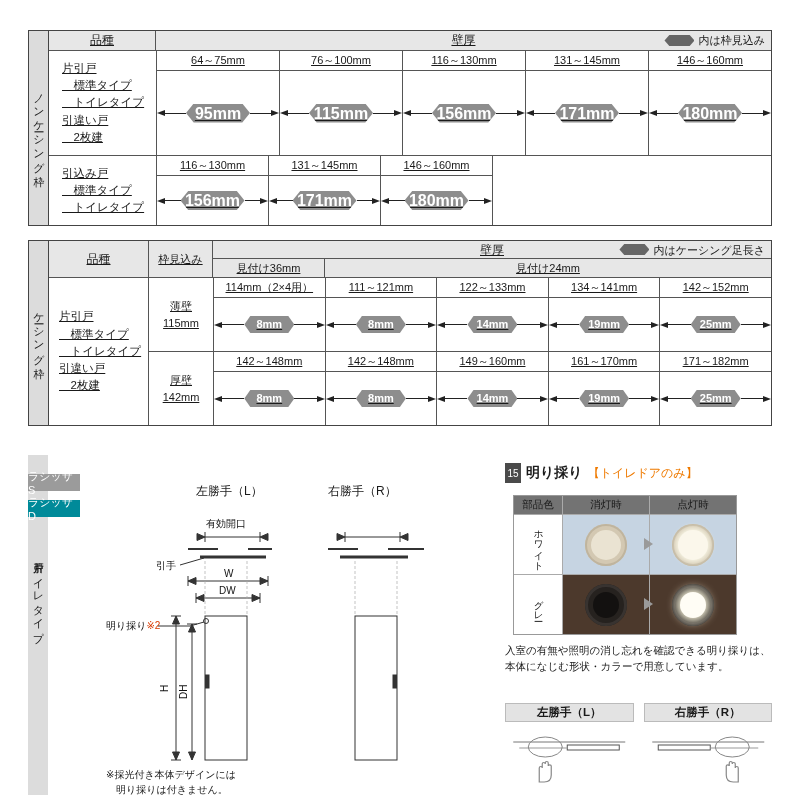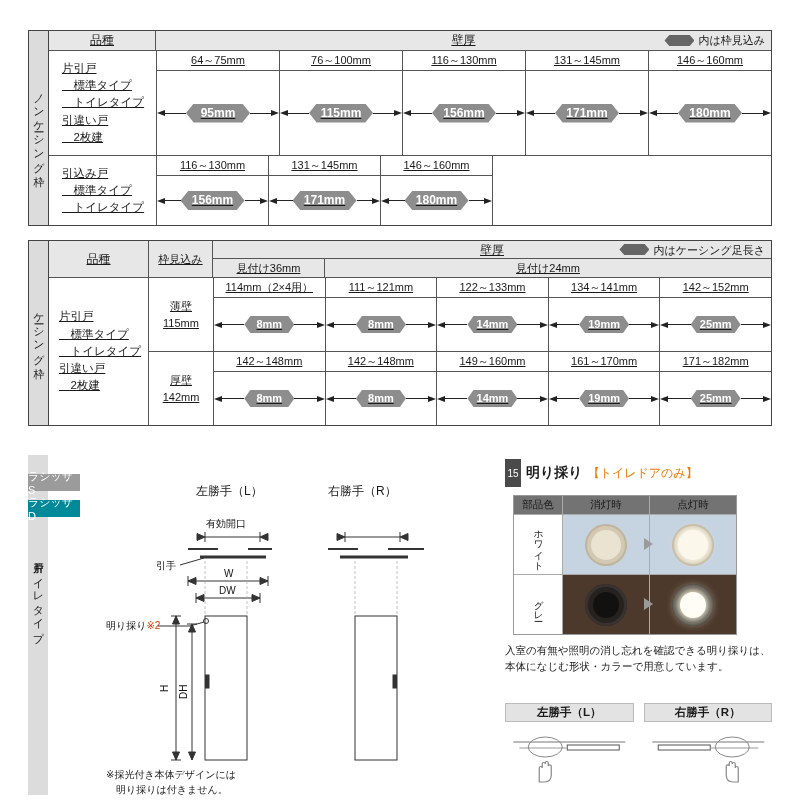--- a/index.html
+++ b/index.html
@@ -23,21 +23,21 @@
         clip-path:polygon(0% 50%,16% 0%,84% 0%,100% 50%,84% 100%,16% 100%);}
   .label-cell{display:flex;align-items:center;padding-left:13px;font-size:11.5px;line-height:1.5;white-space:pre-wrap;}
   .cols{flex:1;display:flex;min-width:0;}
   .mcol{flex:1;display:flex;flex-direction:column;border-left:1px solid #555;min-width:0;}
   .range{height:20px;line-height:19px;text-align:center;border-bottom:1px solid #555;font-size:11px;white-space:nowrap;overflow:hidden;}
   .measure{flex:1;display:flex;align-items:center;}
   .ah{width:0;height:0;flex:none;}
   .ah.l{border-top:3.5px solid transparent;border-bottom:3.5px solid transparent;border-right:8px solid #222;}
   .ah.r{border-top:3.5px solid transparent;border-bottom:3.5px solid transparent;border-left:8px solid #222;}
   .aline{flex:1;height:1px;background:#222;}
-  .capsule{flex:none;background:#8d8d8d;color:#fff;font-weight:bold;font-size:12px;height:19px;line-height:19px;
+  .capsule{flex:none;background:#8d8d8d;color:#fff;font-weight:bold;font-size:16px;height:19px;line-height:19px;
         min-width:64px;text-align:center;clip-path:polygon(0% 50%,12% 0%,88% 0%,100% 50%,88% 100%,12% 100%);}
   .capsule.small{font-size:11px;height:17px;line-height:17px;min-width:50px;}
 
   
   .kw{width:107px;flex:none;}
   .t1-hdr{height:20px;}
   .t1-row1{height:104px;display:flex;}
   .t1-row2{flex:1;display:flex;border-top:1px solid #555;}
   .mcol.fixed{flex:none;width:112px;}
   .filler{flex:1;border-left:1px solid #555;}
@@ -73,21 +73,21 @@
   .draw-title{position:absolute;top:0;font-size:12px;}
   .draw-title.l{left:96px;}
   .draw-title.r{left:228px;}
   .draw-svg{position:absolute;left:0;top:24px;width:400px;height:255px;}
   .draw-svg text{font-family:"Liberation Sans","DejaVu Sans",sans-serif;font-size:10px;fill:#111;stroke:none;}
   .draw-note{position:absolute;left:6px;top:284px;font-size:10px;line-height:1.5;white-space:pre-wrap;}
   .red{fill:#d93a00;color:#d93a00;}
 
   .rp{position:absolute;left:477px;top:8px;width:267px;height:332px;}
   .rp-hdr{display:flex;align-items:center;gap:5px;height:20px;}
-  .num-badge{width:16px;height:28px;flex:none;background:#4a4a4a;color:#fff;font-size:10px;
+  .num-badge{width:16px;height:20px;flex:none;background:#4a4a4a;color:#fff;font-size:10px;
         display:flex;align-items:center;justify-content:center;}
   .rp-title{font-weight:bold;font-size:14px;}
   .rp-tag{color:#ef7a00;font-size:12px;font-weight:normal;}
   .ak-tbl{position:absolute;top:32px;left:8px;width:224px;border:1px solid #999;background:#fff;}
   .ak-hrow{display:flex;height:18px;background:#737373;font-size:10.5px;}
   .ak-h{display:flex;align-items:center;justify-content:center;border-left:1px solid #aaa;}
   .ak-h:first-child{border-left:none;}
   .w48{width:48px;flex:none;}
   .wflex{flex:1;}
   .ak-row{display:flex;height:60px;border-top:1px solid #aaa;}

